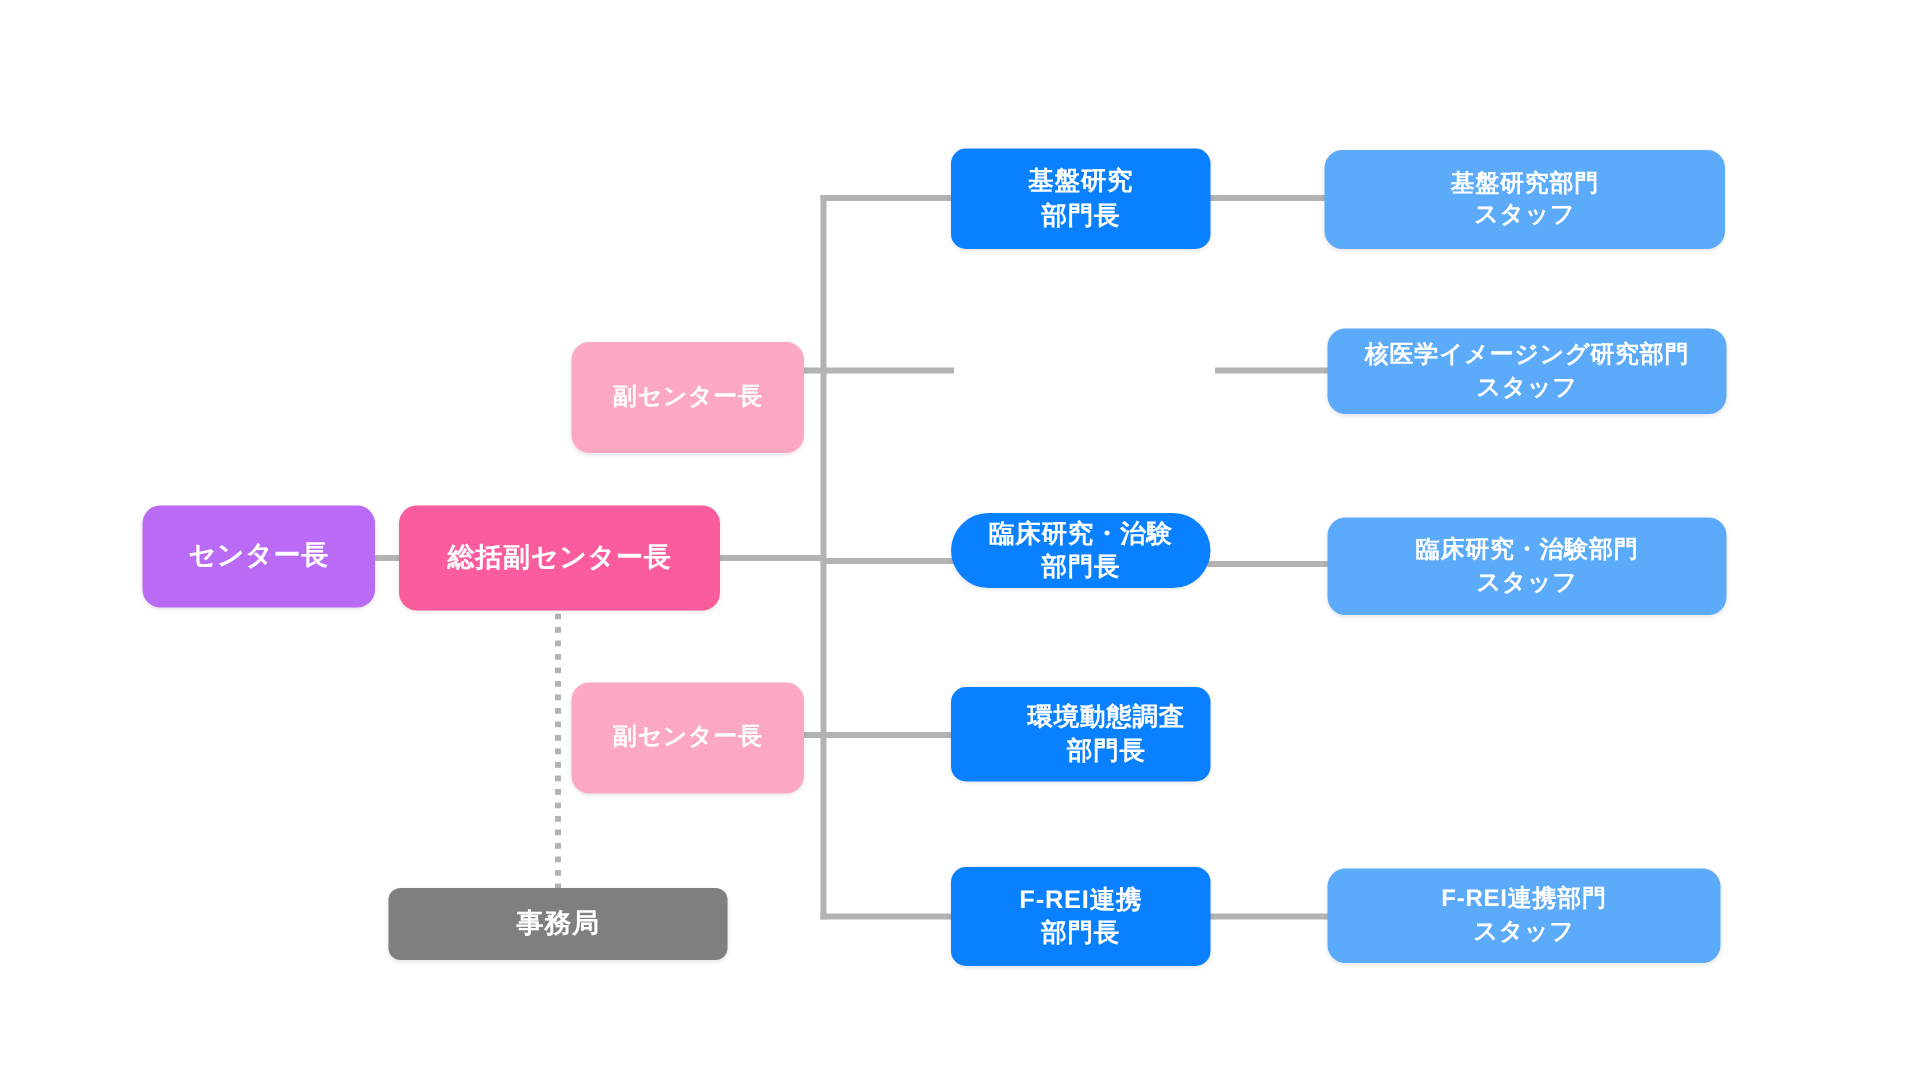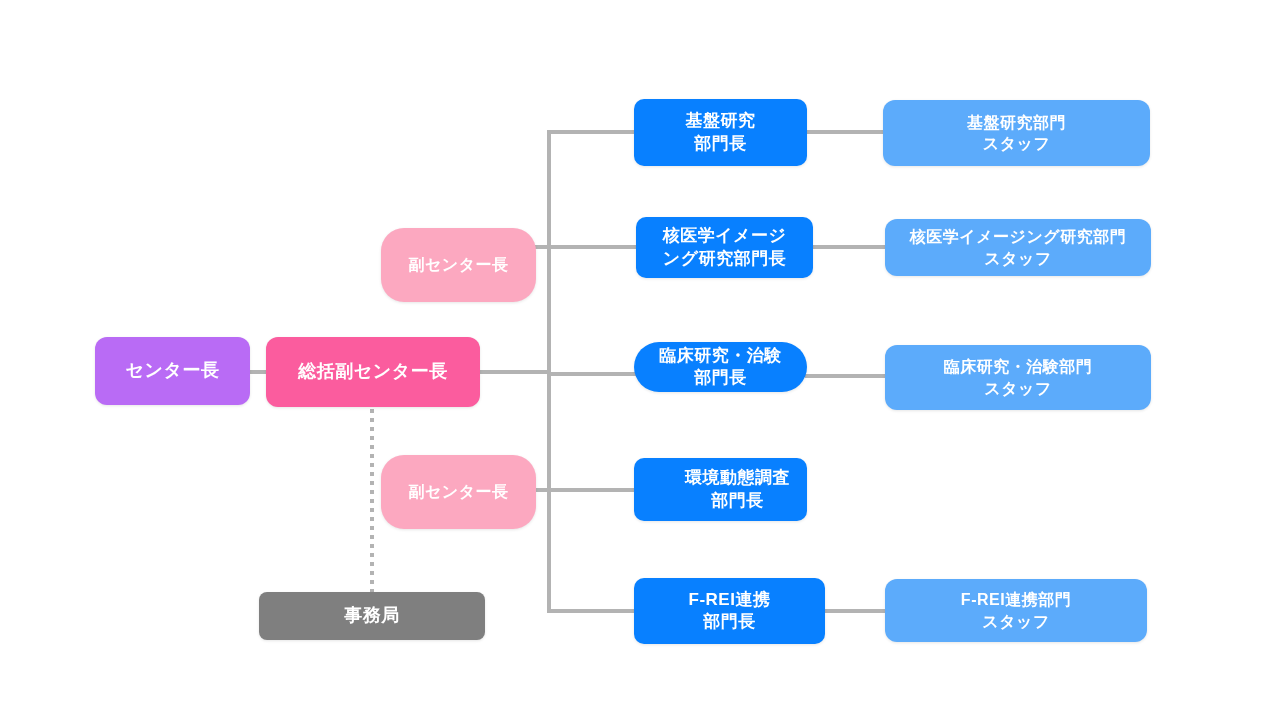--- a/index.html
+++ b/index.html
@@ -60,21 +60,21 @@
     border-radius: 12px;
   }
   .node.exec-deputy {
     background: #fb5c9e;
     font-size: 18px;
     border-radius: 12px;
   }
   .node.deputy {
     background: #fca8c0;
     font-size: 16px;
-    border-radius: 23px;
+    border-radius: 12px;
   }
   .node.dept-head {
     background: #0880ff;
     font-size: 17px;
     border-radius: 10px;
     text-align: center;
   }
   .node.dept-staff {
     background: #5cabfb;
     font-size: 16px;
@@ -119,30 +119,28 @@
 
   <div class="node deputy" style="left:381px; top:228px; width:155px; height:74px;">副センター長</div>
 
   <div class="node deputy" style="left:381px; top:455px; width:155px; height:74px;">副センター長</div>
 
   <div class="node office" style="left:259px; top:592px; width:226px; height:48px;">事務局</div>
 
   <div class="node dept-head" style="left:634px; top:99px; width:173px; height:67px;">基盤研究
 部門長</div>
 
-  <div class="node dept-head" style="left:636px; top:217px; width:177px; height:61px;">核医学イメージ
-ング研究部門長</div>
 
   <div class="node dept-head" style="left:634px; top:342px; width:173px; height:50px;border-radius:25px;">臨床研究・治験
 部門長</div>
 
   <div class="node dept-head" style="left:634px; top:458px; width:173px; height:63px;padding-left:40px;">環境動態調査
 部門長</div>
 
-  <div class="node dept-head" style="left:634px; top:578px; width:191px; height:66px;">F-REI連携
+  <div class="node dept-head" style="left:634px; top:578px; width:173px; height:66px;">F-REI連携
 部門長</div>
 
   <div class="node dept-staff" style="left:883px; top:100px; width:267px; height:66px;">基盤研究部門
 スタッフ</div>
 
   <div class="node dept-staff" style="left:885px; top:219px; width:266px; height:57px;">核医学イメージング研究部門
 スタッフ</div>
 
   <div class="node dept-staff" style="left:885px; top:345px; width:266px; height:65px;">臨床研究・治験部門
 スタッフ</div>

